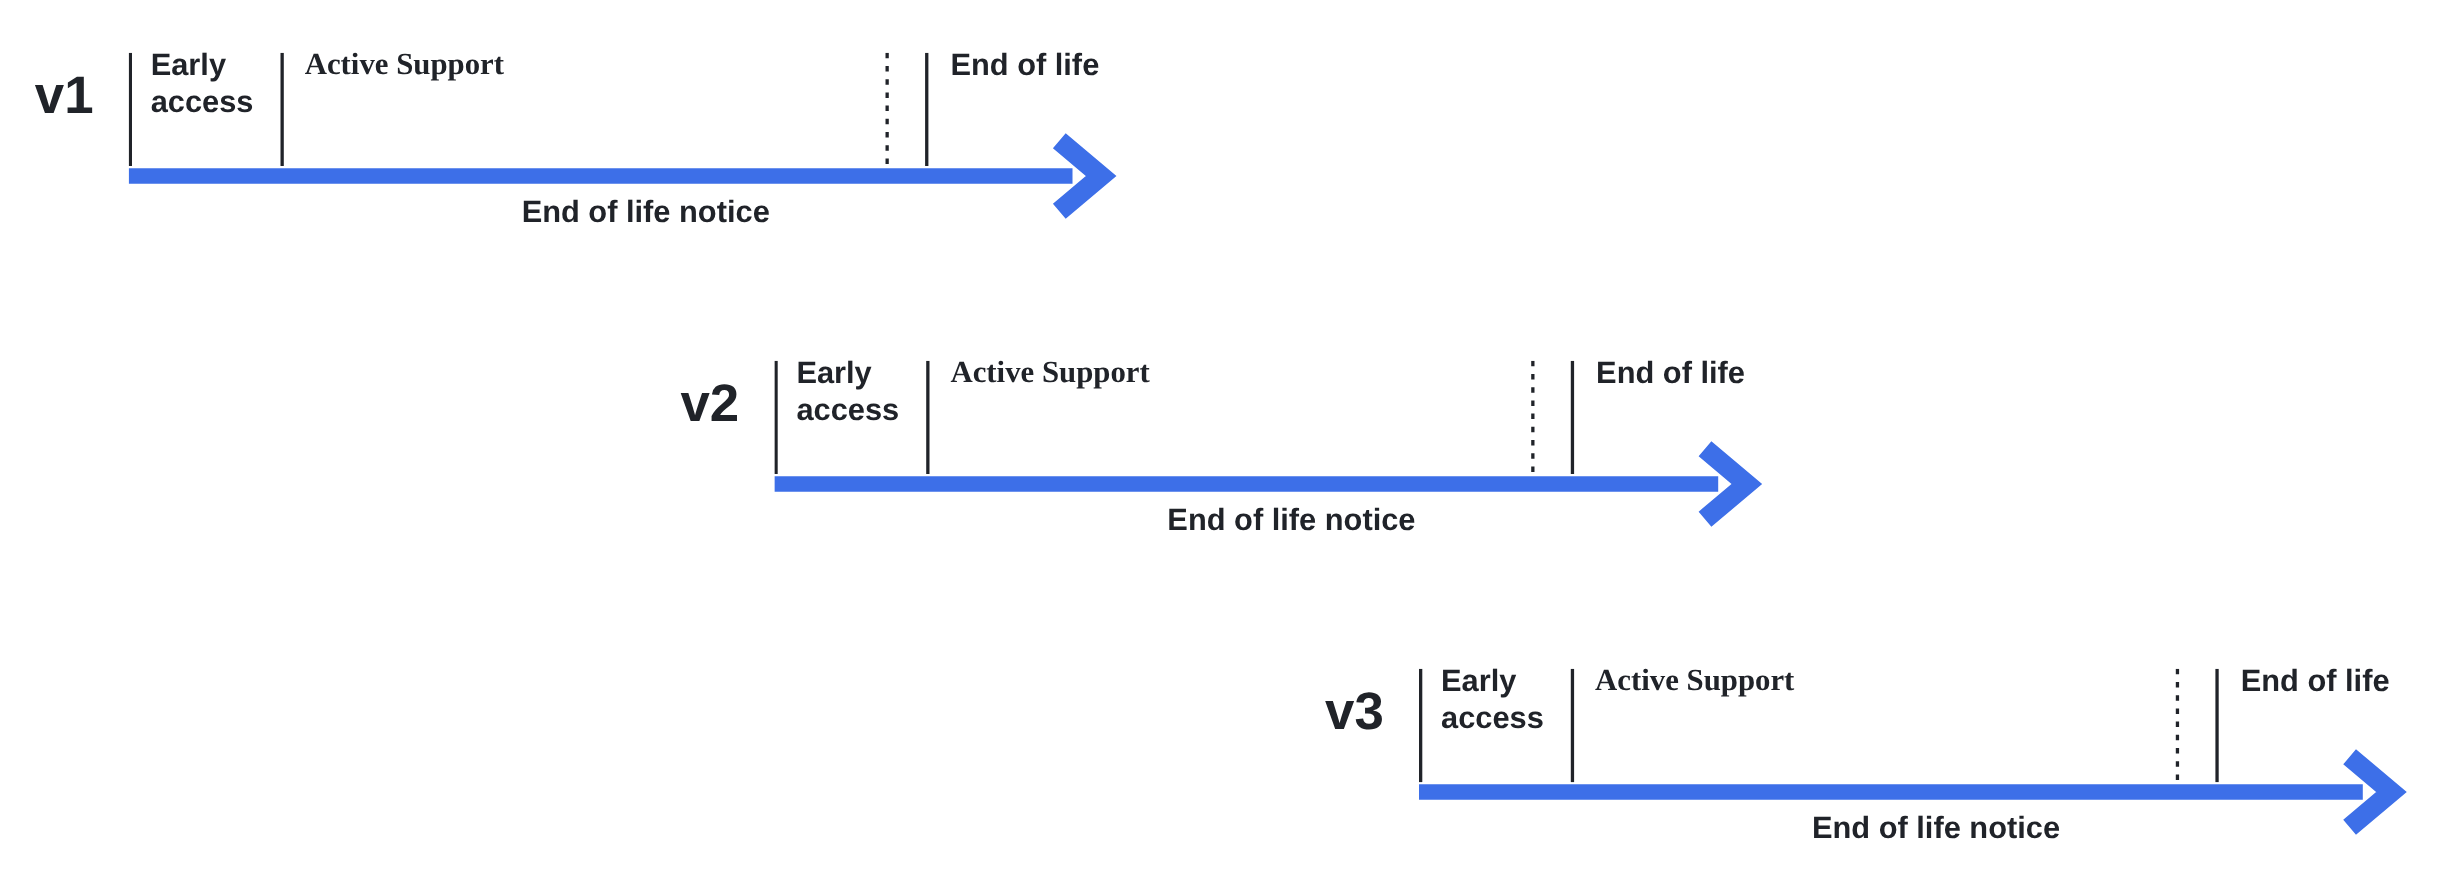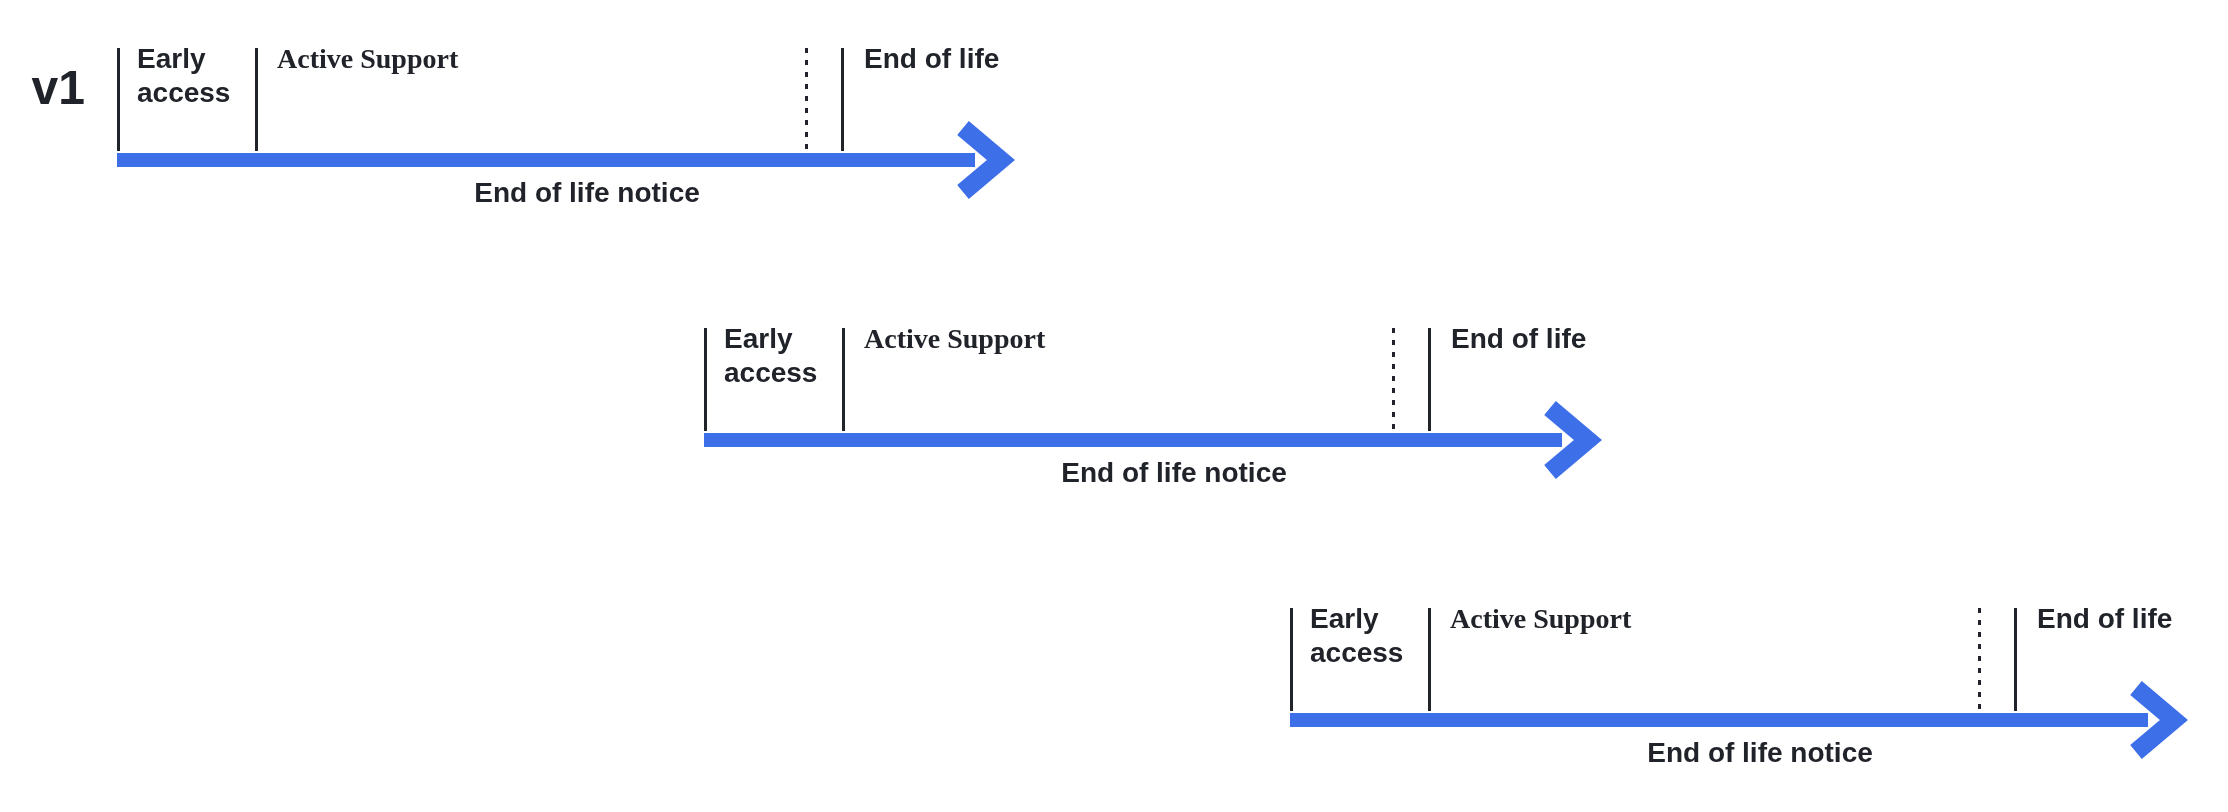--- a/index.html
+++ b/index.html
@@ -111,35 +111,37 @@
       <line class="arrow-shaft" x1="0" y1="112" x2="858" y2="112"></line>
       <polyline class="arrow-head" points="846,80 884,112 846,144"></polyline>
     </svg>
     <div class="phase-label phase-early">Early access</div>
     <div class="phase-label phase-active">Active Support</div>
     <div class="phase-label phase-eol">End of life</div>
     <div class="notice-label">End of life notice</div>
   </div>
 
   <div class="timeline-row row-v2">
+    <div class="version-label">v2</div>
     <svg class="timeline-svg" width="920" height="172" viewBox="0 0 920 172">
       <line class="tick" x1="1.5" y1="0" x2="1.5" y2="103"></line>
       <line class="tick" x1="139.5" y1="0" x2="139.5" y2="103"></line>
       <line class="tick-dashed" x1="689.5" y1="0" x2="689.5" y2="103"></line>
       <line class="tick" x1="725.5" y1="0" x2="725.5" y2="103"></line>
       <line class="arrow-shaft" x1="0" y1="112" x2="858" y2="112"></line>
       <polyline class="arrow-head" points="846,80 884,112 846,144"></polyline>
     </svg>
     <div class="phase-label phase-early">Early access</div>
     <div class="phase-label phase-active">Active Support</div>
     <div class="phase-label phase-eol">End of life</div>
     <div class="notice-label">End of life notice</div>
   </div>
 
   <div class="timeline-row row-v3">
+    <div class="version-label">v3</div>
     <svg class="timeline-svg" width="920" height="172" viewBox="0 0 920 172">
       <line class="tick" x1="1.5" y1="0" x2="1.5" y2="103"></line>
       <line class="tick" x1="139.5" y1="0" x2="139.5" y2="103"></line>
       <line class="tick-dashed" x1="689.5" y1="0" x2="689.5" y2="103"></line>
       <line class="tick" x1="725.5" y1="0" x2="725.5" y2="103"></line>
       <line class="arrow-shaft" x1="0" y1="112" x2="858" y2="112"></line>
       <polyline class="arrow-head" points="846,80 884,112 846,144"></polyline>
     </svg>
     <div class="phase-label phase-early">Early access</div>
     <div class="phase-label phase-active">Active Support</div>

